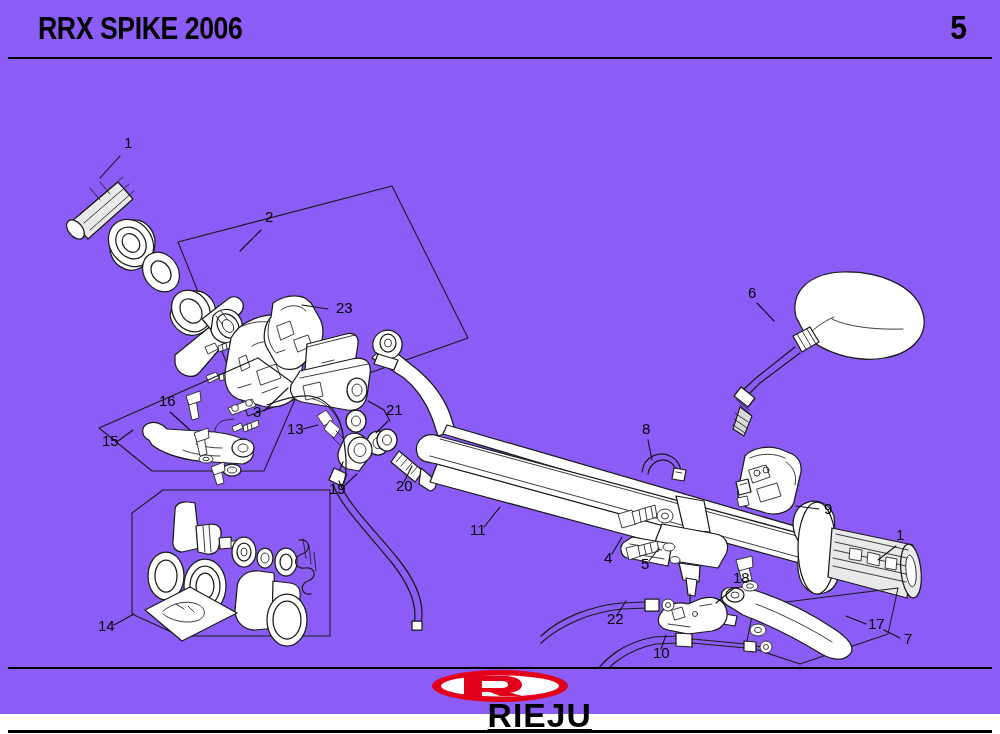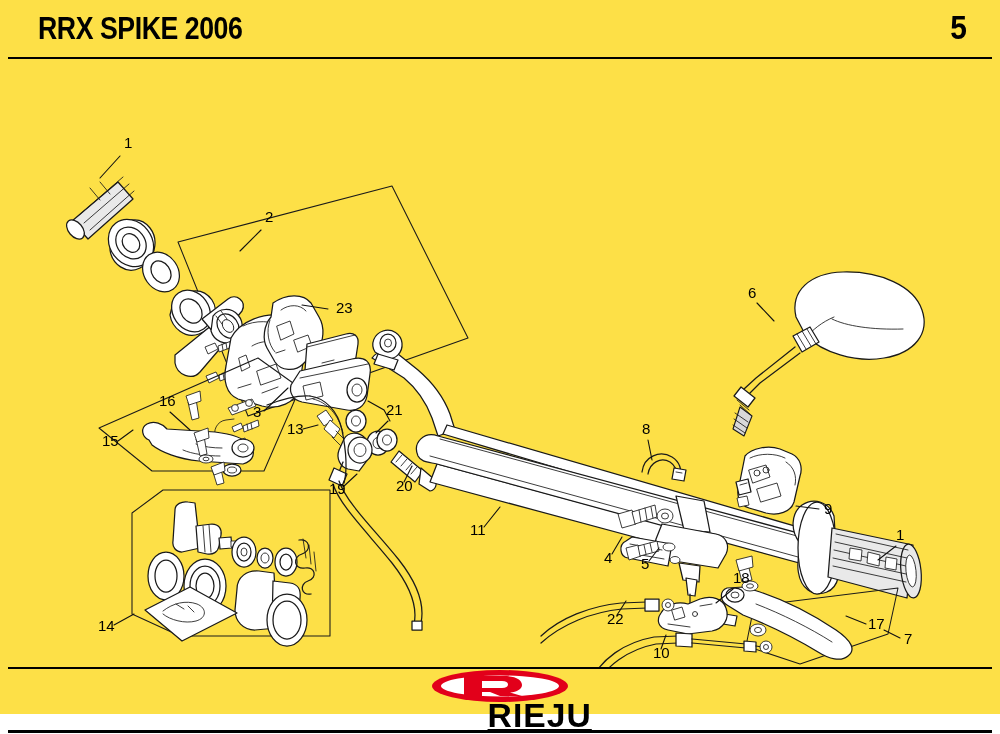--- a/index.html
+++ b/index.html
@@ -13,21 +13,21 @@
     font-family: "Liberation Sans", sans-serif;
     color: #000;
     position: relative;
     overflow: hidden;
   }
   .page {
     position: absolute;
     inset: 0;
     width: 1000px;
     height: 714px;
-    background: #fde047;
+    background: #8b5cf6;
   }
   
   .header {
     position: absolute;
     left: 0; top: 0;
     width: 1000px;
     height: 56px;
   }
   .header-title {
     position: absolute;

